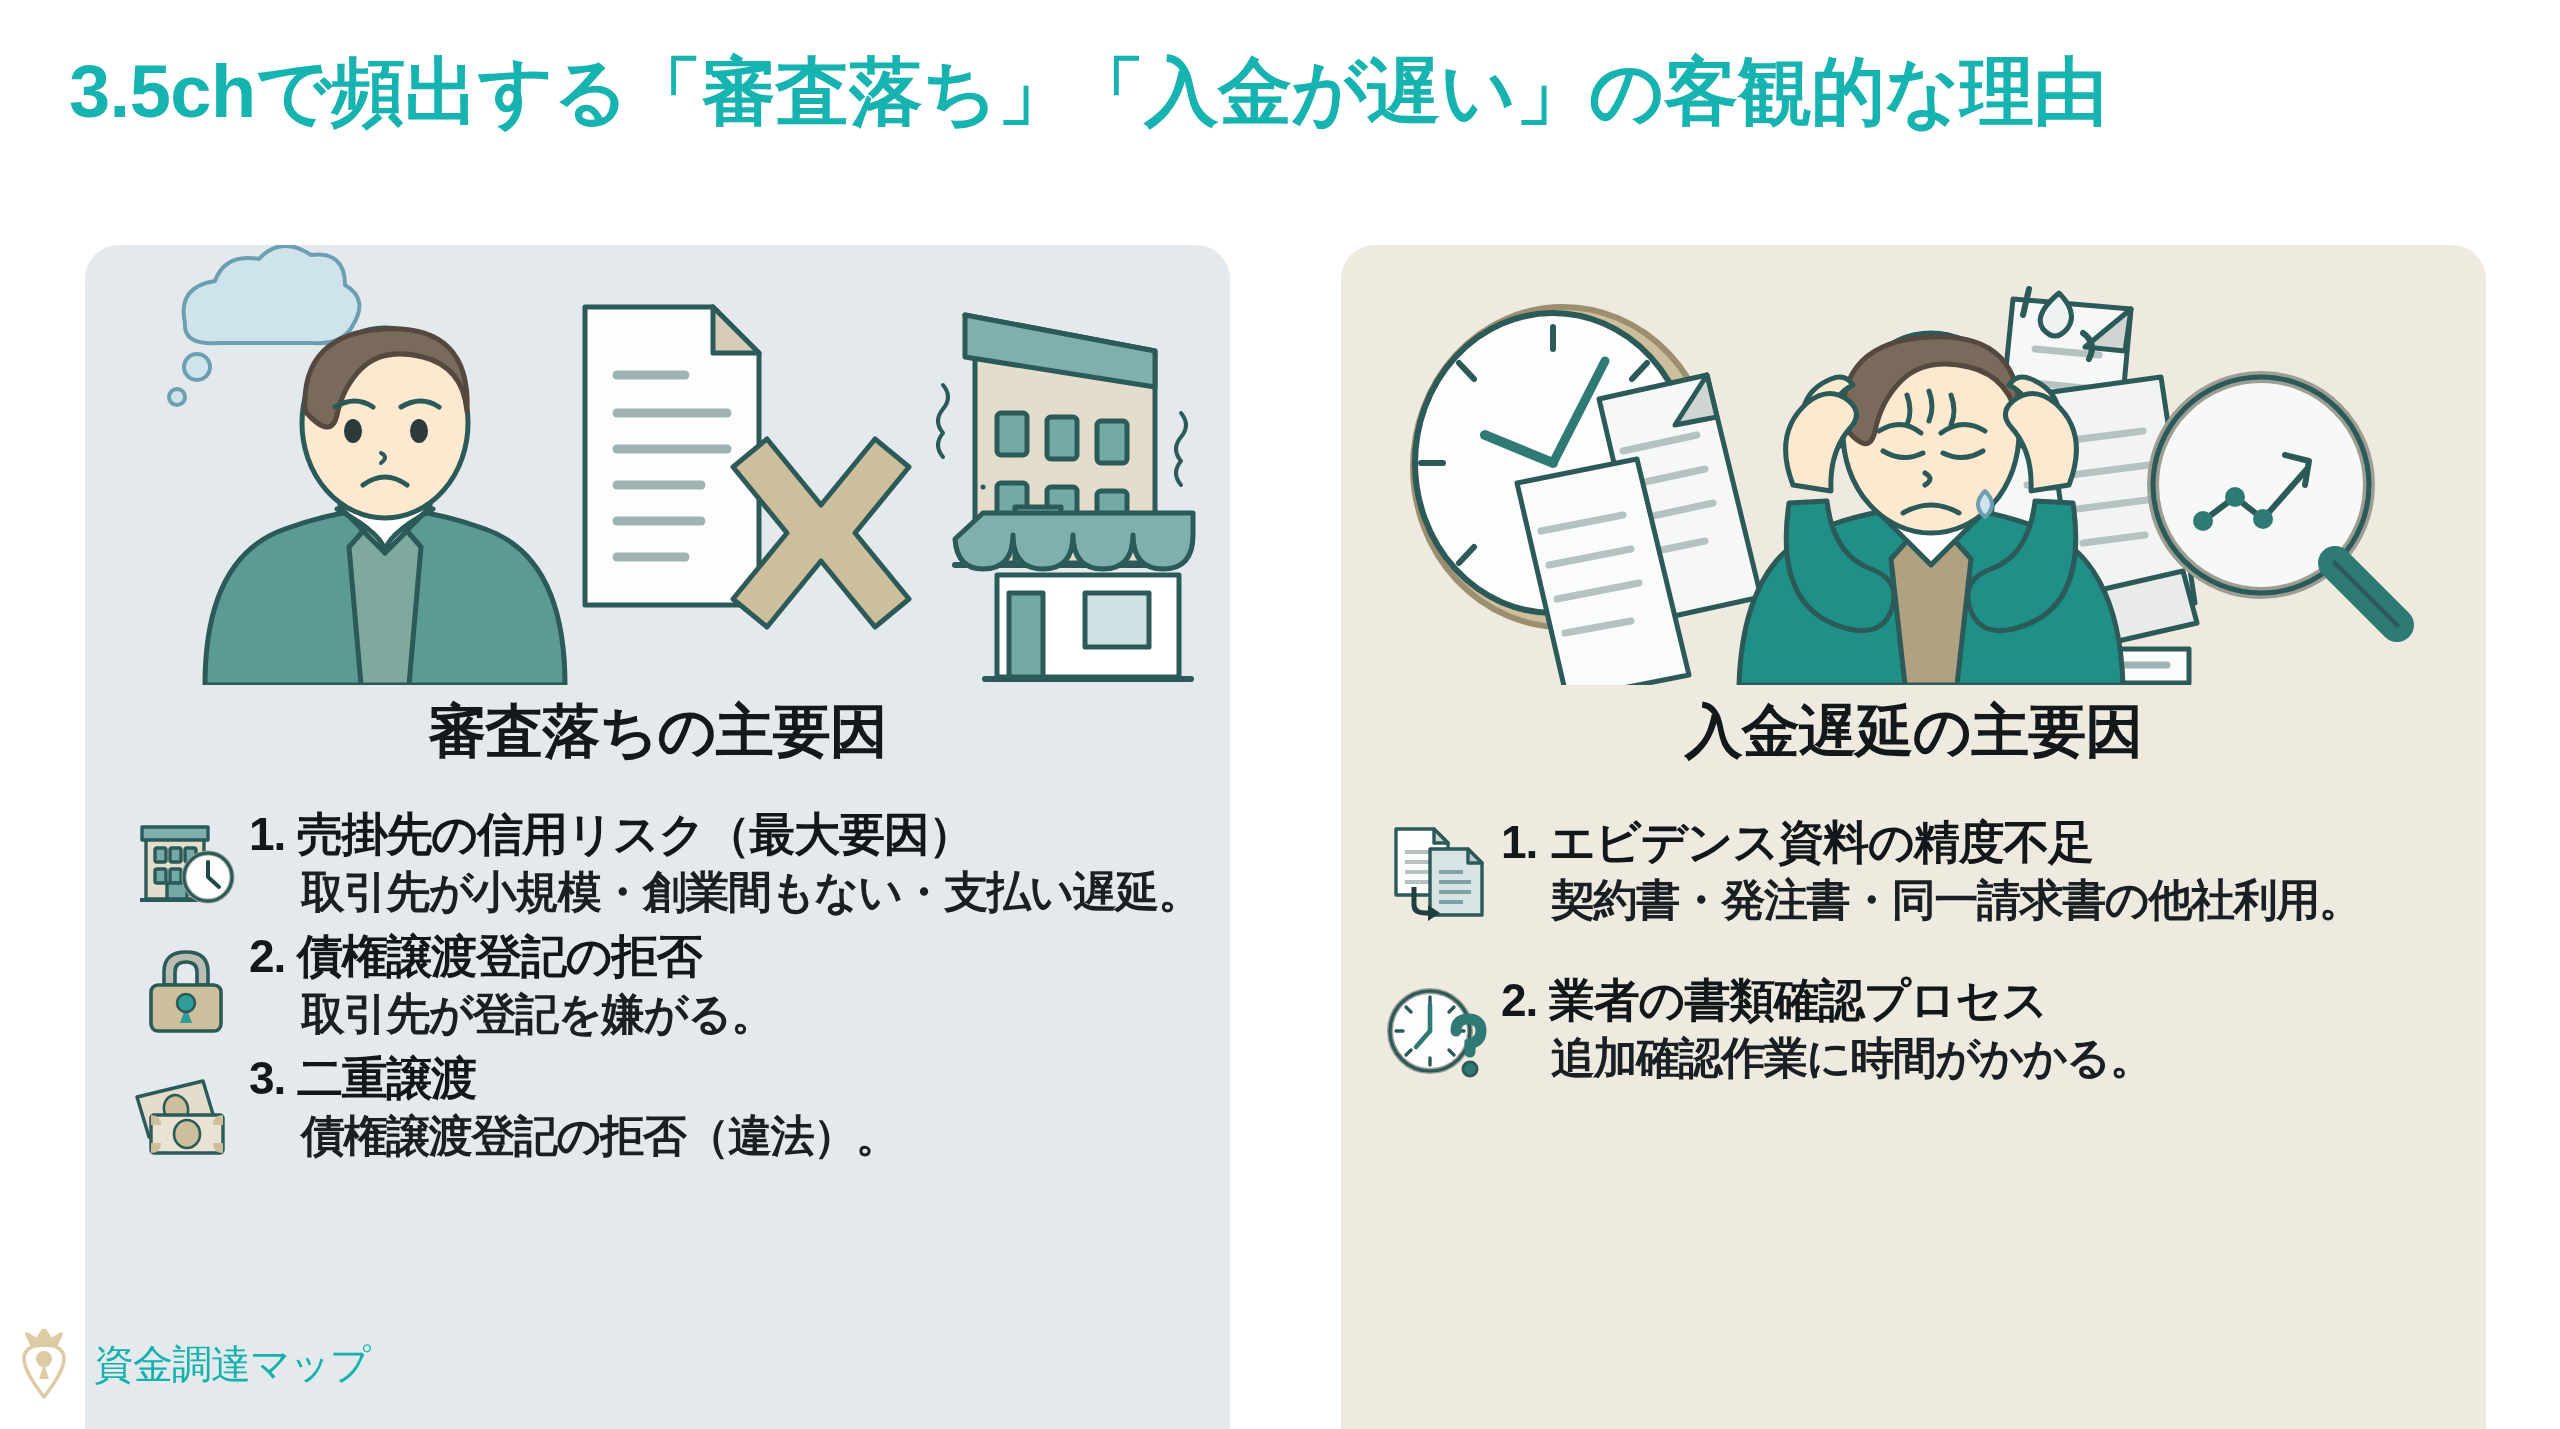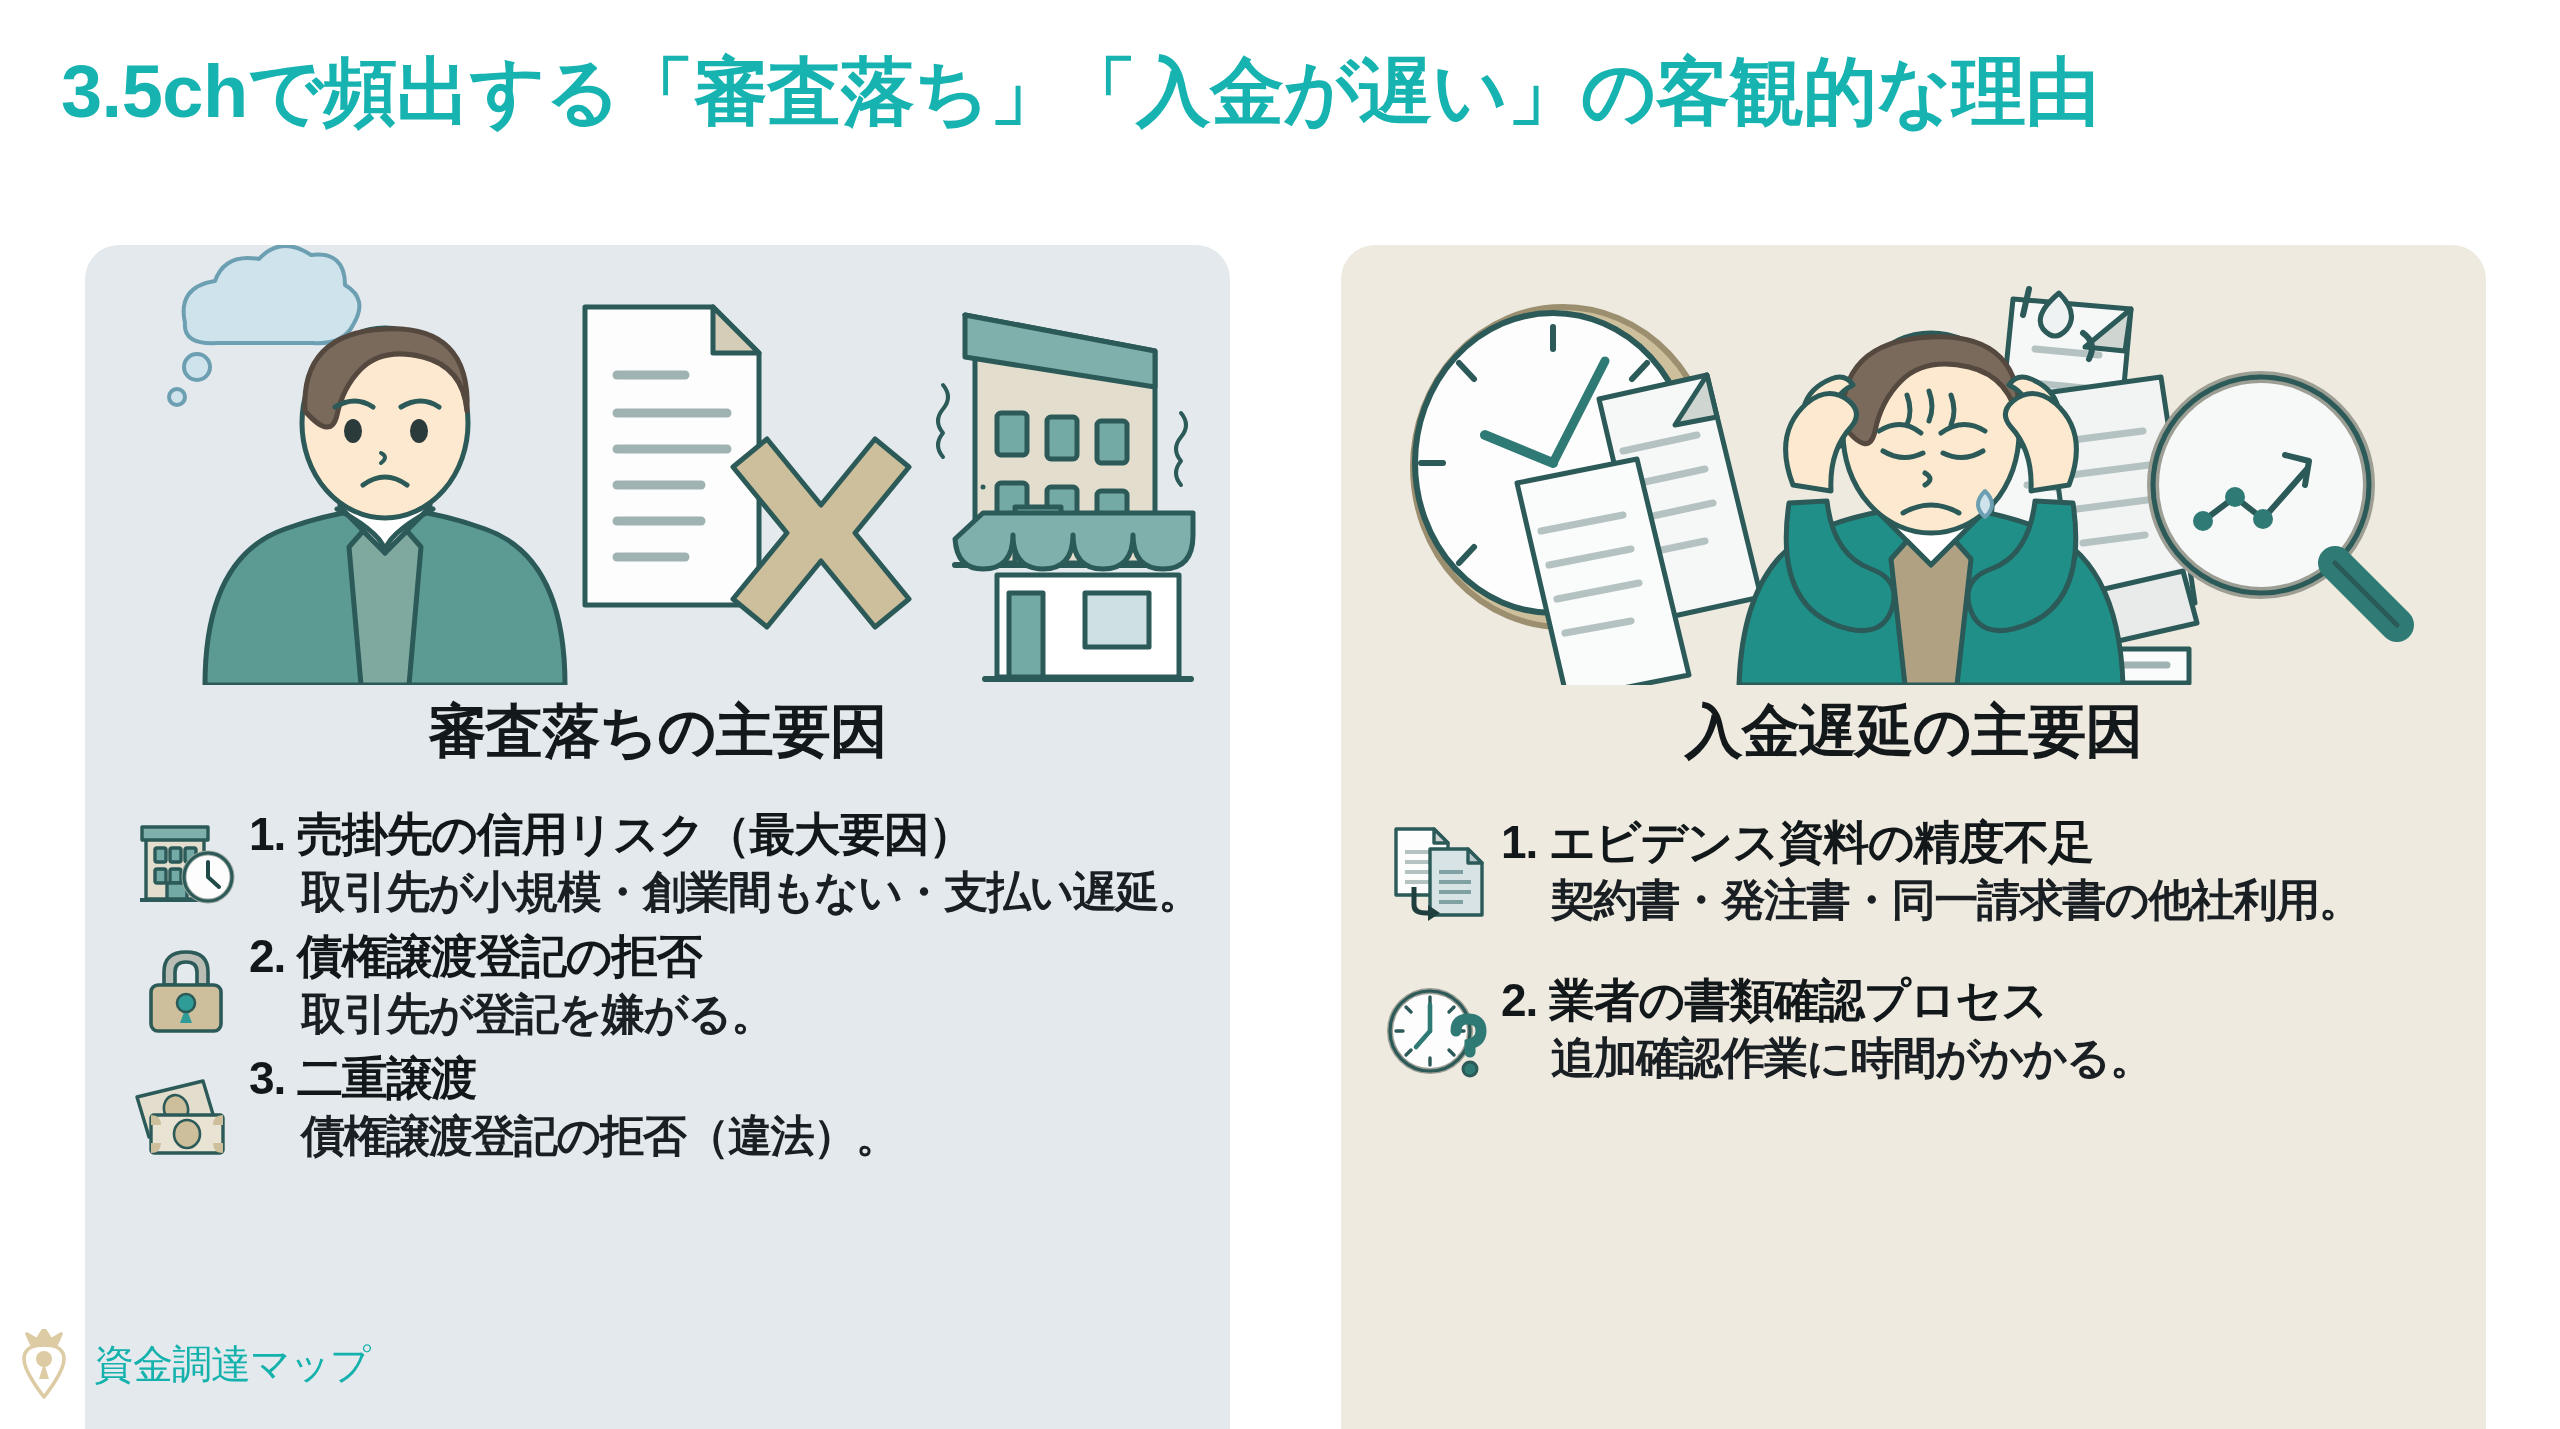--- a/index.html
+++ b/index.html
@@ -13,21 +13,21 @@
   #stage {
     position: relative;
     width: 2560px;
     height: 1429px;
     background: #ffffff;
   }
 
   
   .title {
     position: absolute;
-    left: 0; top: 55px;
+    left: 8px; top: 55px;
     width: 2160px;
     text-align: center;
     font-size: 74px;
     font-weight: 700;
     letter-spacing: -0.5px;
     color: #17B3B0;
     white-space: nowrap;
     line-height: 1.0;
   }
 

